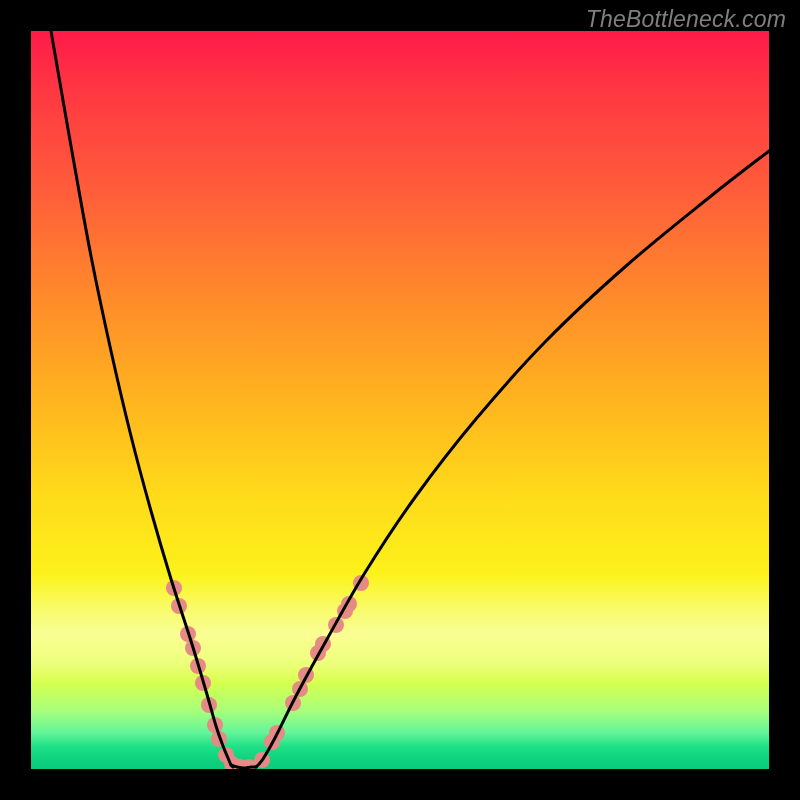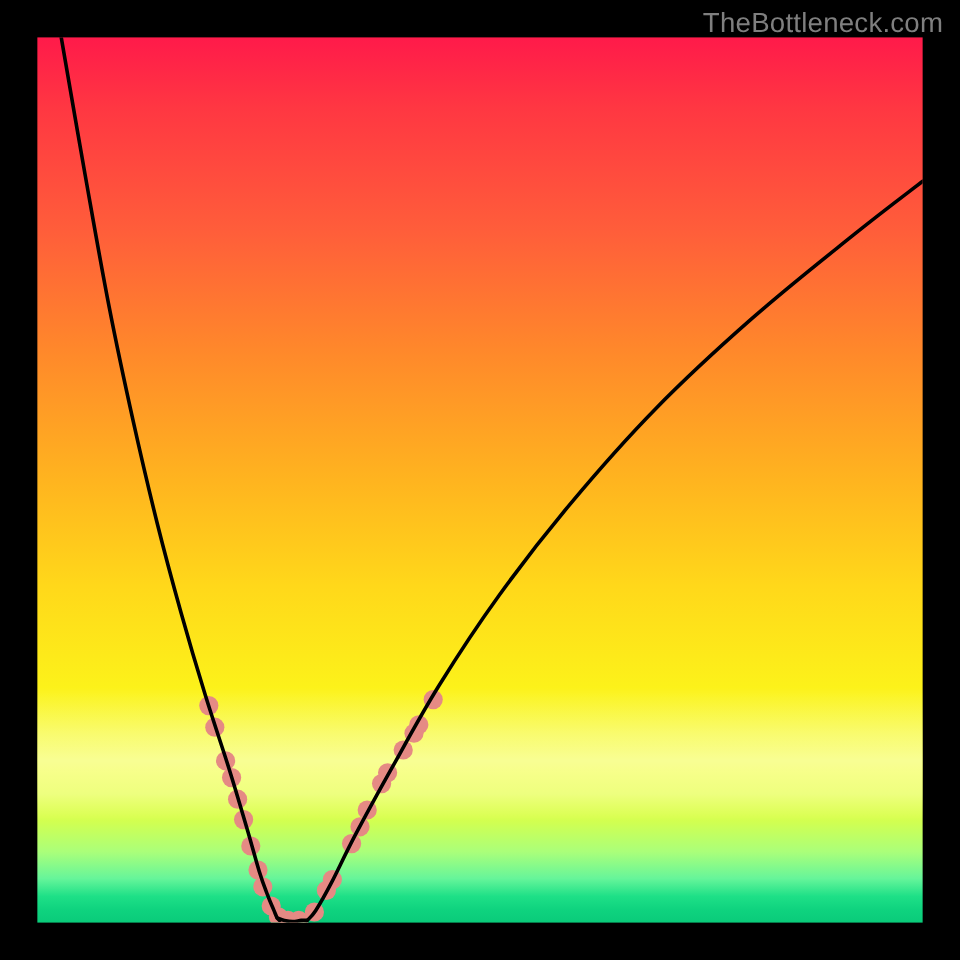--- a/index.html
+++ b/index.html
@@ -60,20 +60,21 @@
     inset: 0;
   }
   .watermark {
     position: absolute;
     top: 6px;
     right: 14px;
     color: #7f7f7f;
     font-size: 23px;
     font-weight: 500;
     letter-spacing: 0.2px;
+    font-style: italic;
   }
 </style>
 </head>
 <body>
 
 <div class="frame">
   <div class="gradient"></div>
   <div class="pale-band"></div>
   <svg class="curves" viewBox="0 0 738 738" preserveAspectRatio="none">
     <g id="dots-layer">

